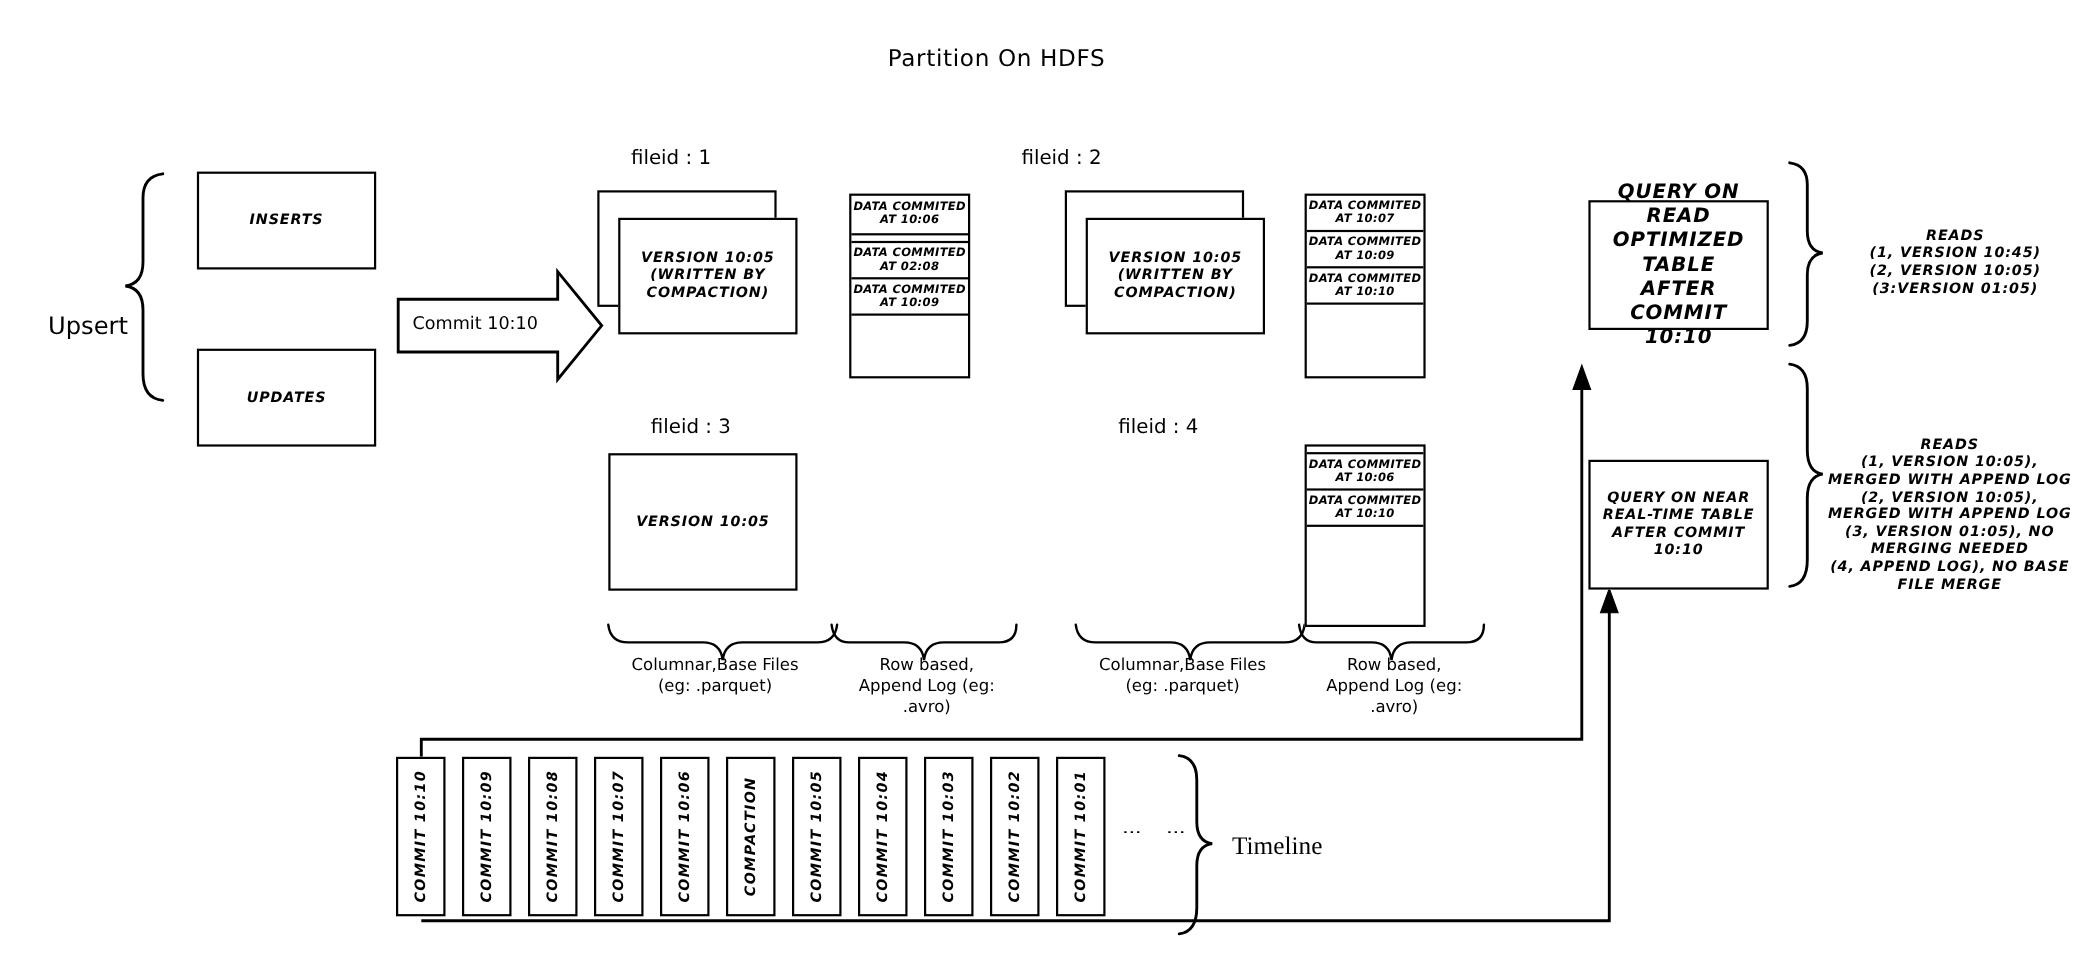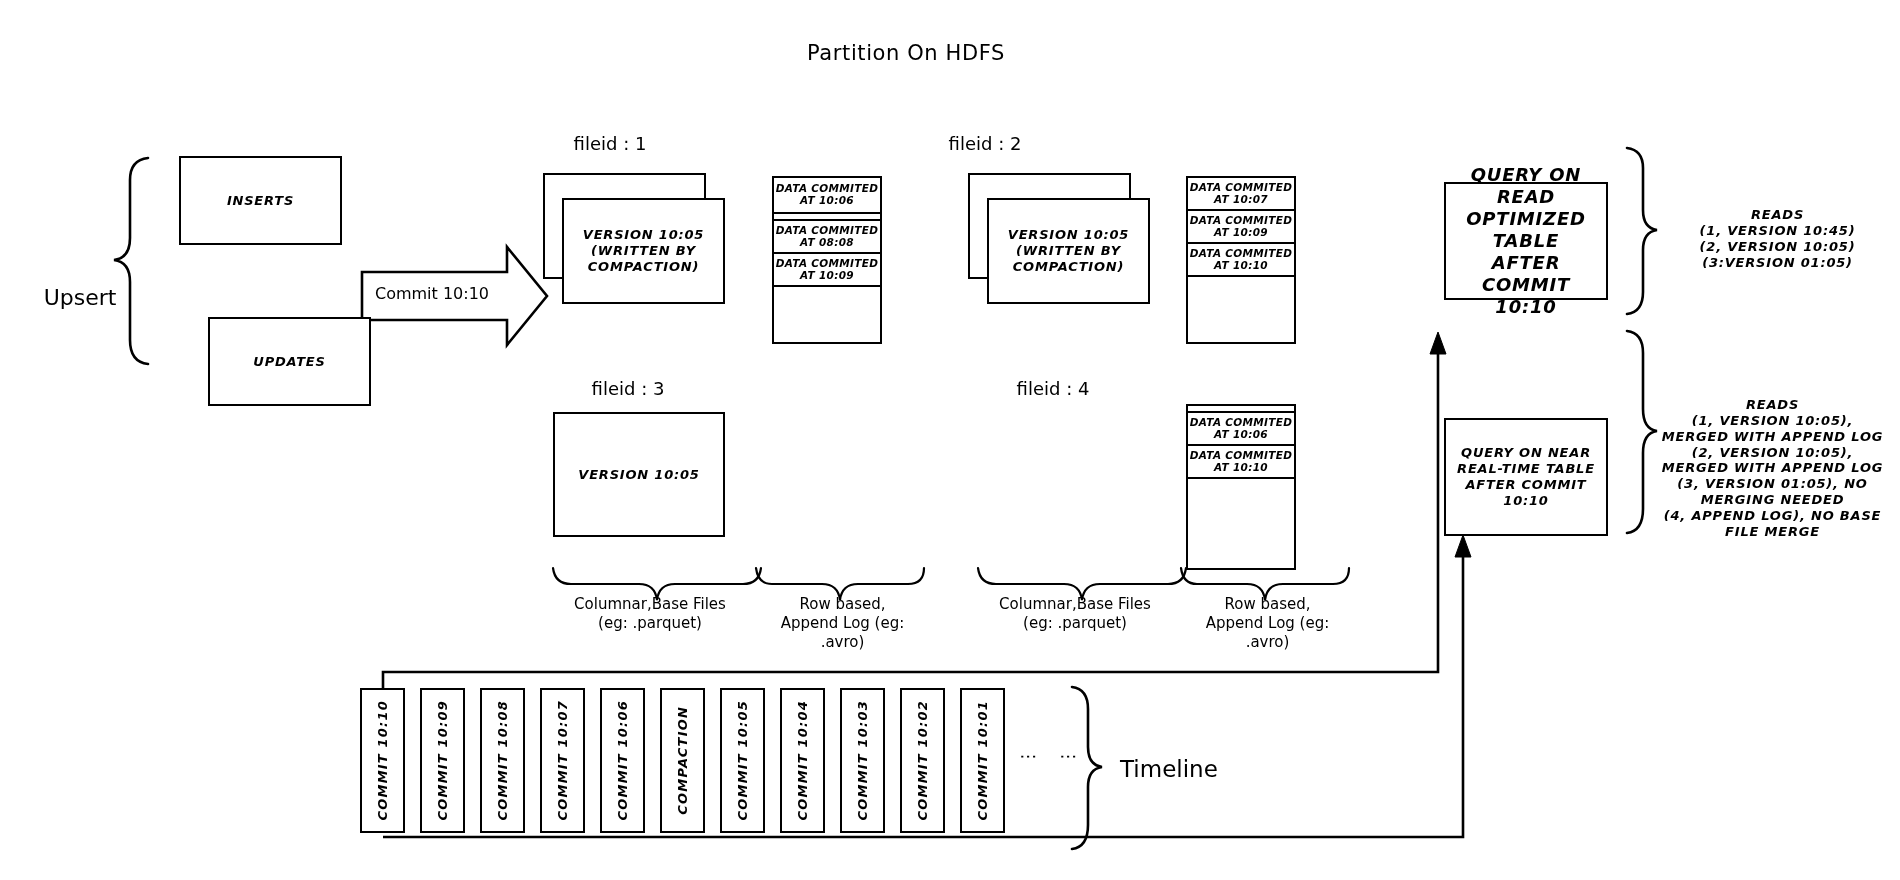--- a/index.html
+++ b/index.html
@@ -76,21 +76,21 @@
     <polyline stroke-width="2.6" points="383,837 1463,837 1463,555"></polyline>
     <polygon points="1463,535 1455,557 1471,557" fill="#000" stroke="#000" stroke-width="1"></polygon>
   </svg>
 
   <div class="lbl hand-plain" style="left:20px;top:284px;width:120px;font-size:22px;">Upsert</div>
 
   <div class="box hand-bold" style="left:179px;top:156px;width:163px;height:89px;font-size:13px;">
     <span>INSERTS</span>
   </div>
 
-  <div class="box hand-bold" style="left:179px;top:317px;width:163px;height:89px;font-size:13px;margin-left:29px;">
+  <div class="box hand-bold" style="left:179px;top:317px;width:163px;height:89px;font-size:13px;">
     <span>UPDATES</span>
   </div>
 
   <div class="lbl hand-plain" style="left:362px;top:284px;width:140px;font-size:16px;">Commit 10:10</div>
 
   <div class="lbl hand-plain" style="left:520px;top:133px;width:180px;font-size:18px;">fileid : 1</div>
 
   <div class="box thin" style="left:543px;top:173px;width:163px;height:106px;"></div>
   <div class="box hand-bold" style="left:562px;top:198px;width:163px;height:106px;font-size:13px;flex-direction:column;">
     <div>VERSION 10:05</div>
@@ -99,30 +99,30 @@
   </div>
 
   <div class="logbox" style="left:772px;top:176px;width:110px;height:168px;">
     <div class="logrow" style="height:36px;flex-direction:column;">
       <div>DATA COMMITED</div>
       <div>AT 10:06</div>
     </div>
     <div class="logspacer" style="height:5px;"></div>
     <div class="logrow" style="height:33px;flex-direction:column;">
       <div>DATA COMMITED</div>
-      <div>AT 08:08</div>
+      <div>AT 02:08</div>
     </div>
     <div class="logrow" style="height:33px;flex-direction:column;">
       <div>DATA COMMITED</div>
       <div>AT 10:09</div>
     </div>
     <div class="logrow" style="height:56px;"></div>
   </div>
 
-  <div class="lbl hand-plain" style="left:895px;top:133px;width:180px;font-size:18px;">fileid : 2</div>
+  <div class="lbl hand-plain" style="left:875px;top:133px;width:180px;font-size:18px;">fileid : 2</div>
 
   <div class="box thin" style="left:968px;top:173px;width:163px;height:106px;"></div>
   <div class="box hand-bold" style="left:987px;top:198px;width:163px;height:106px;font-size:13px;flex-direction:column;">
     <div>VERSION 10:05</div>
     <div>(WRITTEN BY</div>
     <div>COMPACTION)</div>
   </div>
 
   <div class="logbox" style="left:1186px;top:176px;width:110px;height:168px;">
     <div class="logrow" style="height:33px;flex-direction:column;">
@@ -243,15 +243,15 @@
   <div class="tl-card" style="left:900px;top:688px;width:45px;height:145px;">
     <span>COMMIT  10:02</span>
     </div>
   <div class="tl-card" style="left:960px;top:688px;width:45px;height:145px;">
     <span>COMMIT  10:01</span>
     </div>
 
   <div class="dots" style="left:1020px;top:748px;">⋮</div>
   <div class="dots" style="left:1060px;top:748px;">⋮</div>
 
-  <div class="lbl hand-plain" style="left:1120px;top:755px;width:170px;font-size:23px;text-align:left;">Timeline</div>
+  <div class="lbl hand-plain" style="left:1120px;top:755px;width:170px;font-size:23px;text-align:left;font-family:Liberation Serif, serif;">Timeline</div>
 
 </div>
 
 </body></html>

